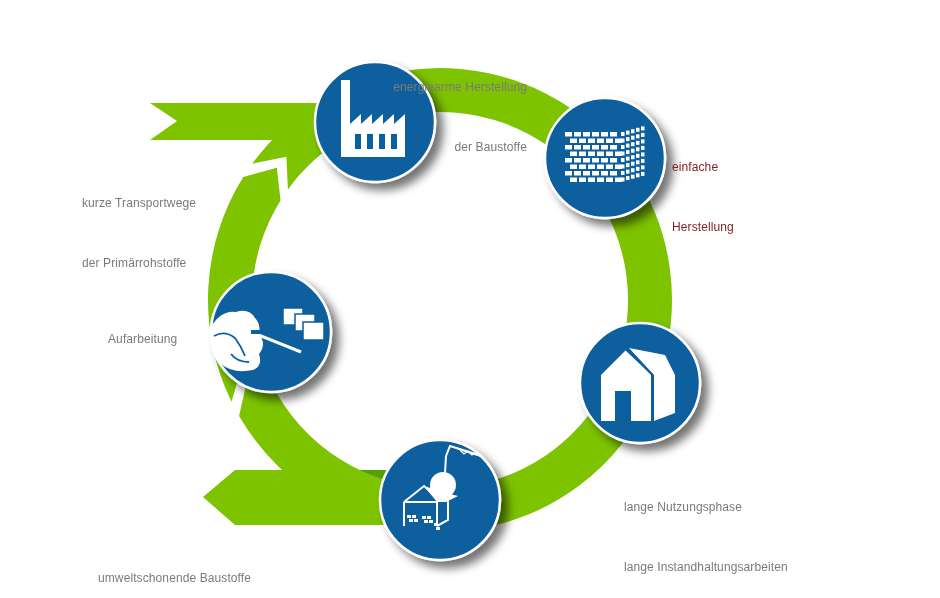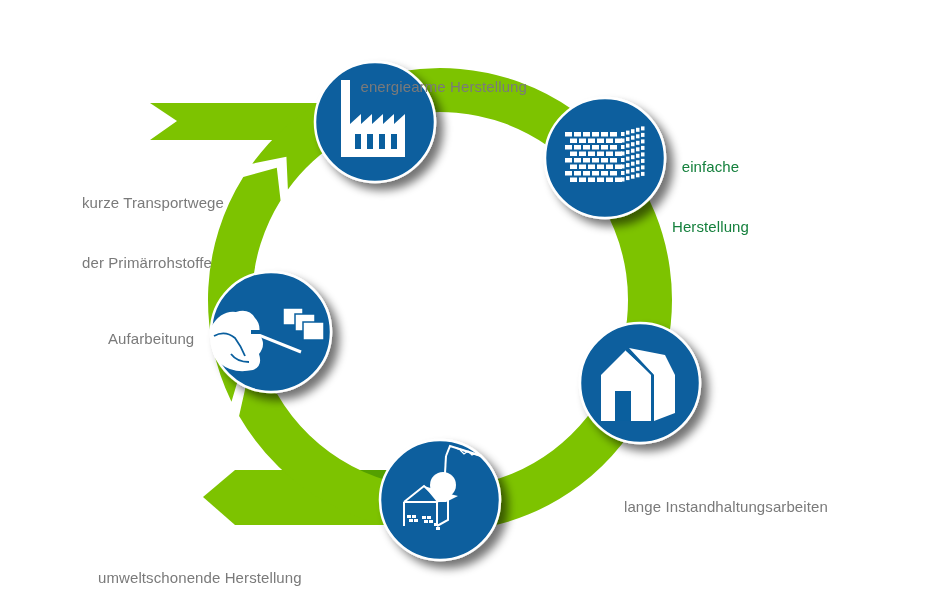--- a/index.html
+++ b/index.html
@@ -1,19 +1,19 @@
 <!DOCTYPE html>
 <html><head>
 <meta charset="utf-8">
 <style>
   html, body { margin: 0; padding: 0; background: #ffffff; }
   body { width: 940px; height: 598px; overflow: hidden; position: relative;
          font-family: "Liberation Sans", "DejaVu Sans", sans-serif; }
   #stage { position: absolute; left: 0; top: 0; width: 940px; height: 598px; }
-  .label { position: absolute; color: #7a7a7a; font-size: 15px; line-height: 20px;
+  .label { position: absolute; color: #7a7a7a; font-size: 12px; line-height: 20px;
            white-space: pre; letter-spacing: 0.1px; }
   .label .line { display: block; }
   .r { text-align: right; }
 </style>
 </head>
 <body>
 
 <div id="stage">
   <svg width="940" height="598" viewBox="0 0 940 598">
     <defs>
@@ -191,32 +191,34 @@
       <rect x="-20" y="-2" width="9" height="4" fill="#0a5f9e"></rect>
       <rect x="12" y="-24" width="20" height="17" fill="#fff" stroke="#0a5f9e" stroke-width="1.5"></rect>
       <rect x="24" y="-18" width="20" height="17" fill="#fff" stroke="#0a5f9e" stroke-width="1.5"></rect>
       <rect x="32" y="-10" width="21" height="18" fill="#fff" stroke="#0a5f9e" stroke-width="1.5"></rect>
     </g>
   </svg>
 
   
   <div class="label r" style="left: 300px; top: 37px; width: 227px; color: rgb(122, 122, 122);">
     <span class="line">energiearme Herstellung</span>
-  </div>
-  <div class="label" style="left: 672px; top: 117px; color: #15803d; text-align: center;">
+    <span class="line">der Baustoffe</span>
+  </div>
+  <div class="label" style="left: 672px; top: 117px; color: #7f1d1d;">
     <span class="line">einfache</span>
     <span class="line">Herstellung</span>
   </div>
   <div class="label" style="left: 624px; top: 457px; color: rgb(122, 122, 122);">
+    <span class="line">lange Nutzungsphase</span>
     <span class="line">lange Instandhaltungsarbeiten</span>
     
   </div>
   <div class="label" style="left: 108px; top: 289px; color: rgb(122, 122, 122);">
     <span class="line">Aufarbeitung</span>
   </div>
   <div class="label" style="left: 82px; top: 153px; color: rgb(122, 122, 122);">
     <span class="line">kurze Transportwege</span>
     <span class="line">der Primärrohstoffe</span>
   </div>
   <div class="label" style="left: 98px; top: 528px; color: rgb(122, 122, 122);">
-    <span class="line">umweltschonende Herstellung</span>
+    <span class="line">umweltschonende Baustoffe</span>
   </div>
 </div>
 
 </body></html>

